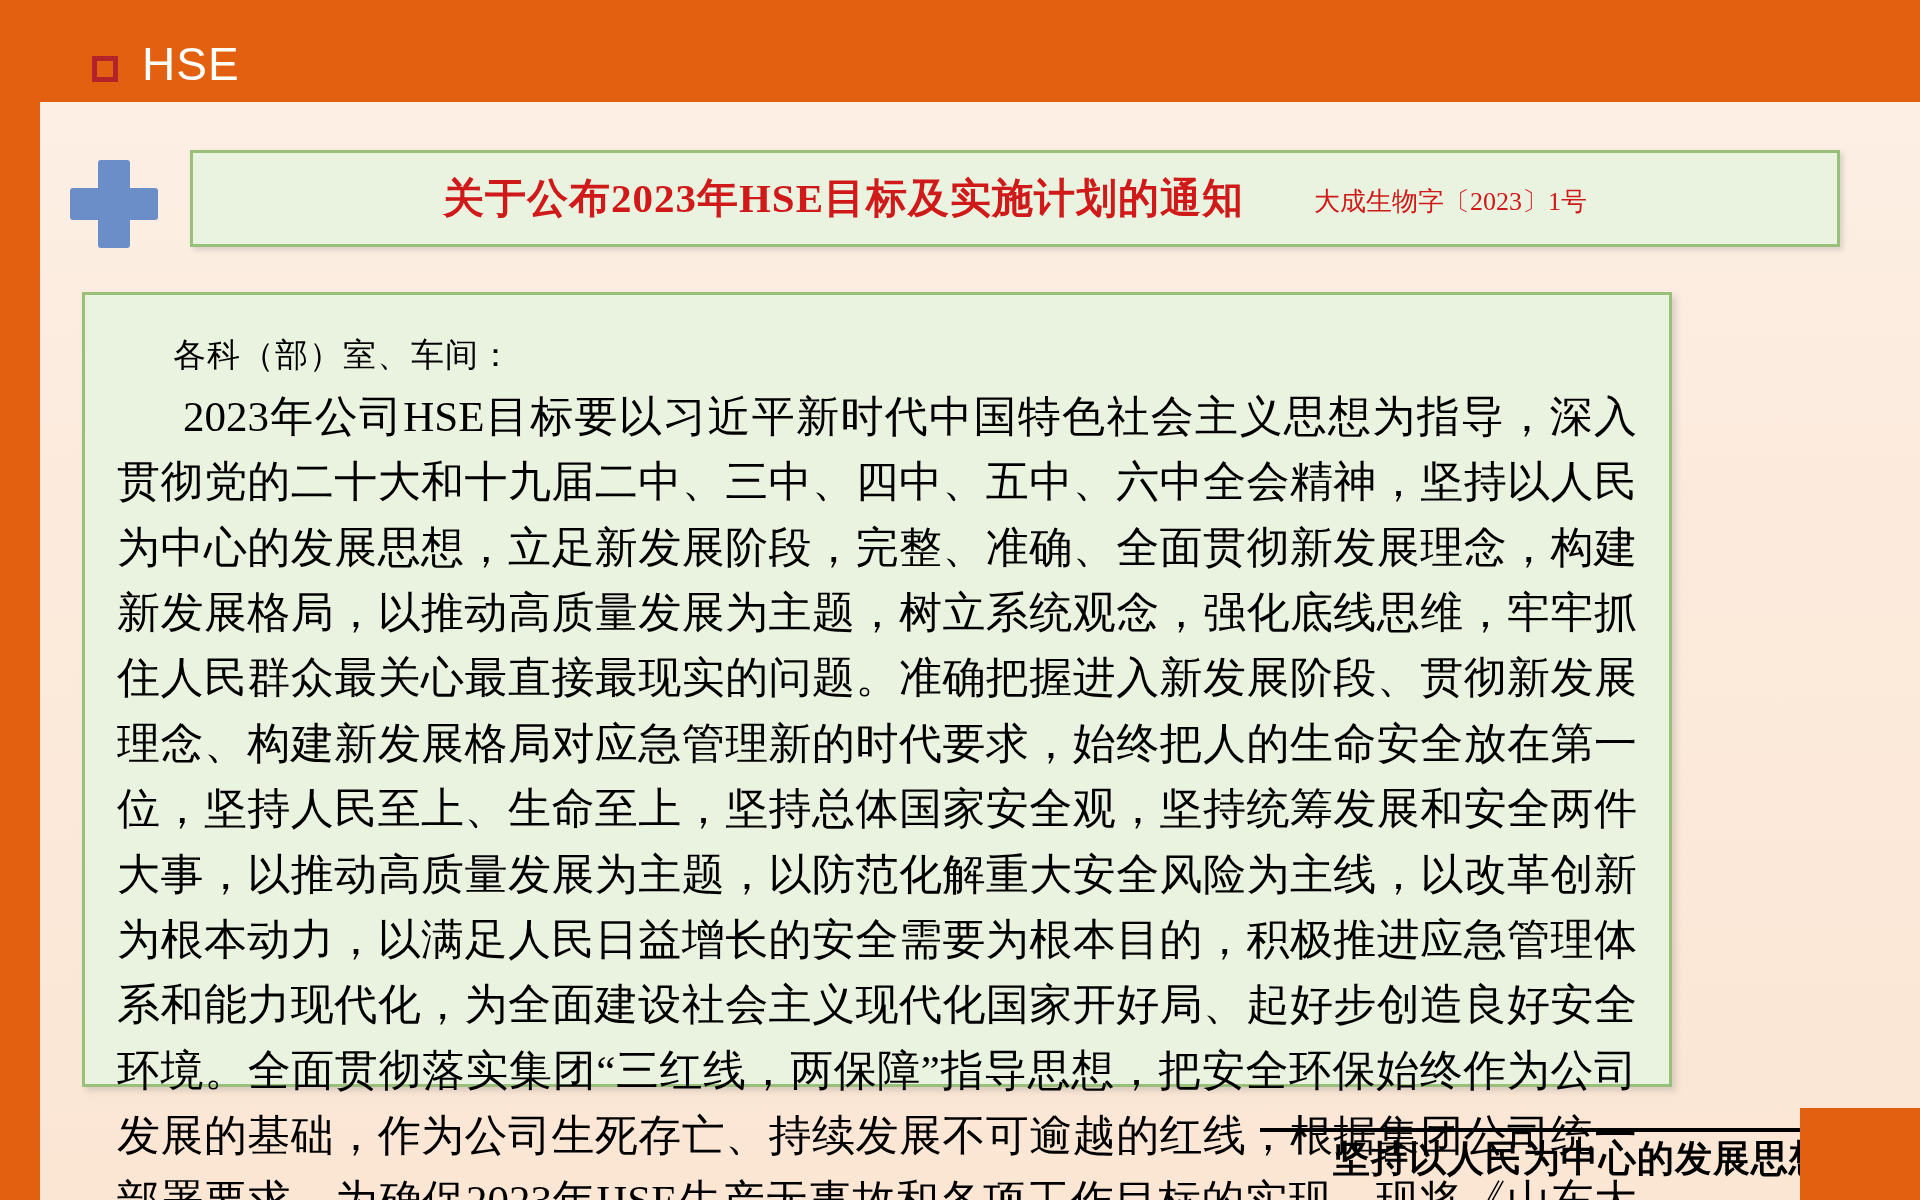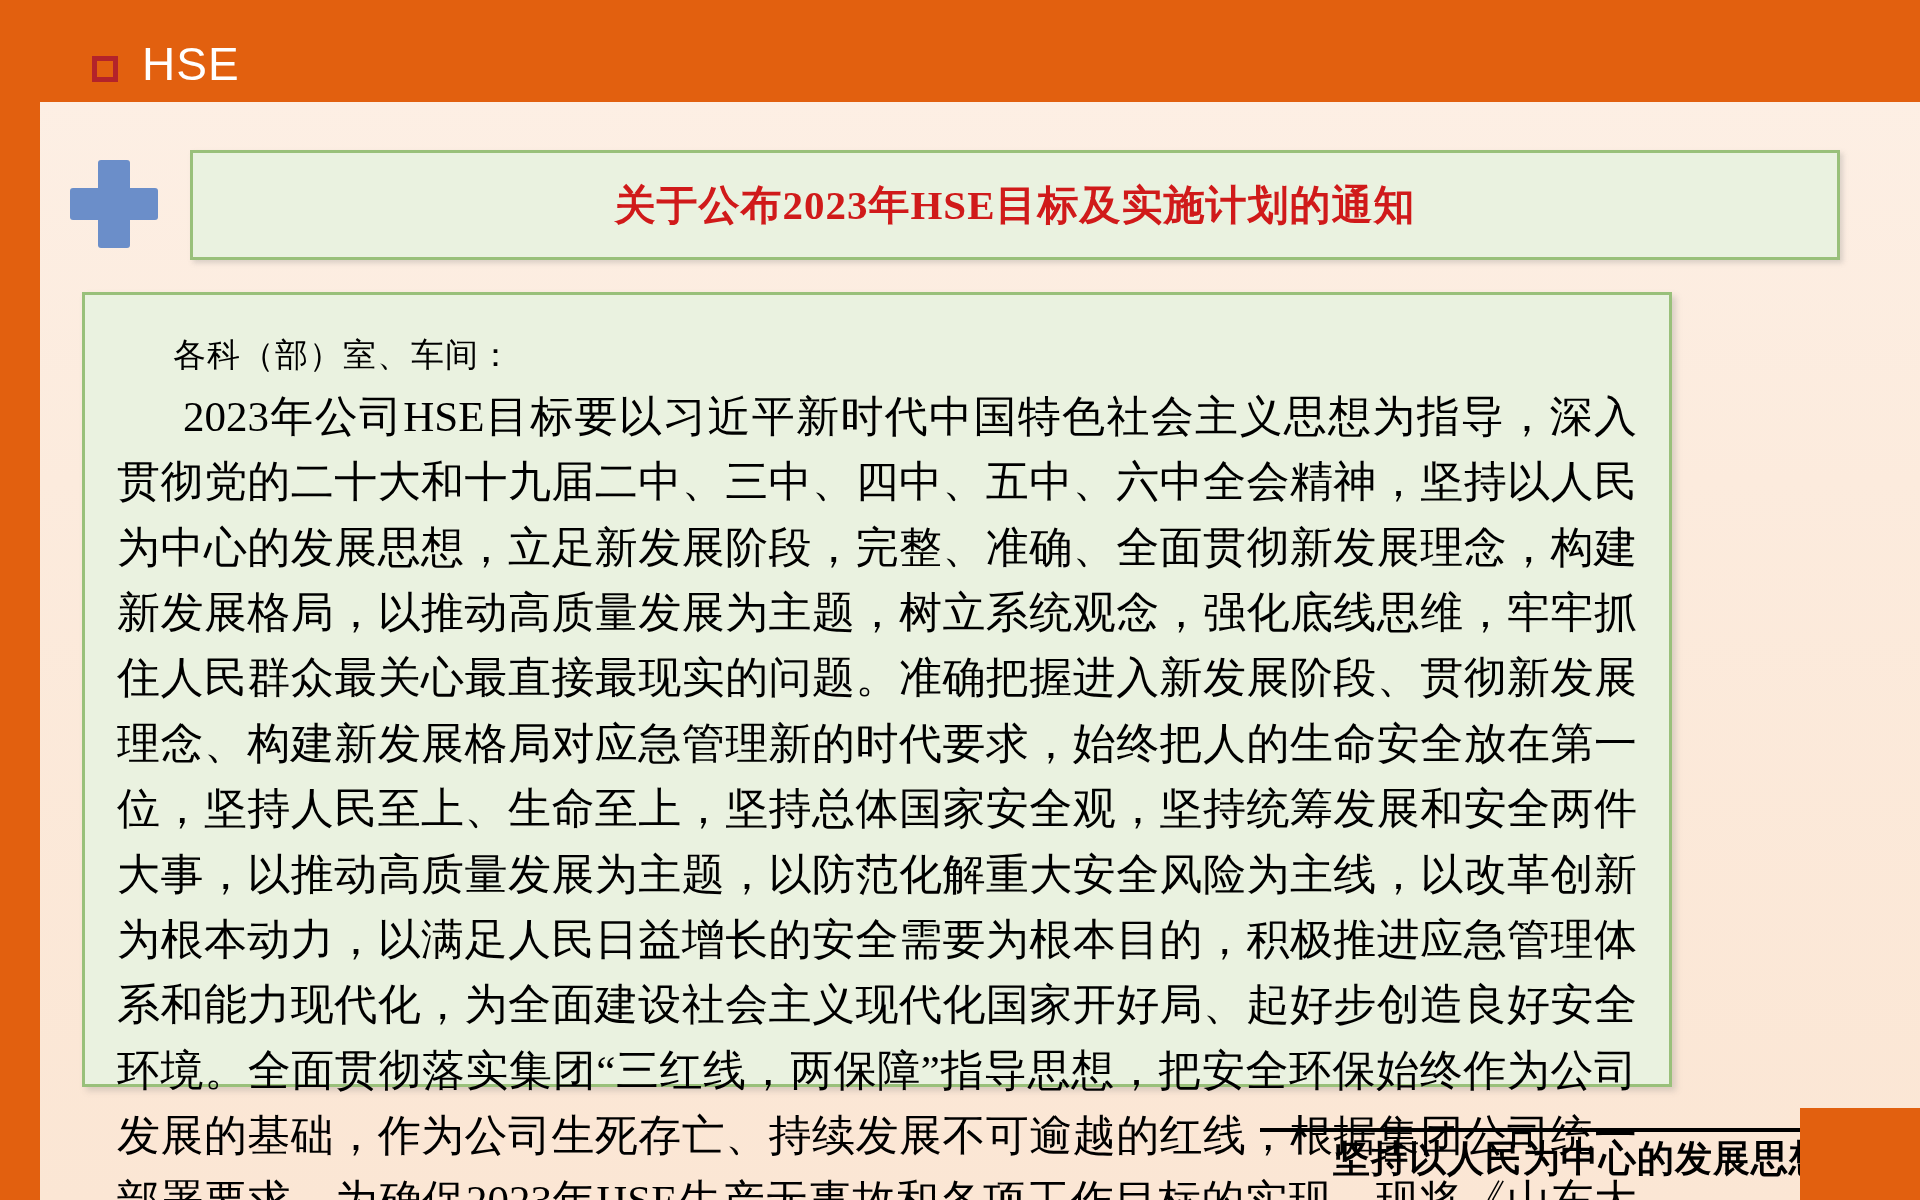--- a/index.html
+++ b/index.html
@@ -82,21 +82,21 @@
     top: 28px;
     width: 88px;
     height: 32px;
   }
   
   .title-box {
     position: absolute;
     left: 190px;
     top: 150px;
     width: 1650px;
-    height: 110px;
+    height: 97px;
     background: #eaf2e0;
     border: 3px solid #99c07a;
     box-sizing: border-box;
     display: flex;
     align-items: center;
     justify-content: center;
     box-shadow: 3px 3px 5px rgba(120,120,120,0.25);
   }
   .title-main {
     font-size: 41px;
@@ -199,20 +199,21 @@
 
   <div class="header-band">
     <div class="header-marker"></div>
     <div class="header-title">HSE</div>
   </div>
 
   <div class="cross"></div>
 
   <div class="title-box">
     <div class="title-main">关于公布2023年HSE目标及实施计划的通知</div>
+    <div class="title-doc-no">大成生物字〔2023〕1号</div>
   </div>
 
   <div class="body-box">
     <div class="salutation">各科（部）室、车间：</div>
     <div class="body-text">2023年公司HSE目标要以习近平新时代中国特色社会主义思想为指导，深入贯彻党的二十大和十九届二中、三中、四中、五中、六中全会精神，坚持以人民为中心的发展思想，立足新发展阶段，完整、准确、全面贯彻新发展理念，构建新发展格局，以推动高质量发展为主题，树立系统观念，强化底线思维，牢牢抓住人民群众最关心最直接最现实的问题。准确把握进入新发展阶段、贯彻新发展理念、构建新发展格局对应急管理新的时代要求，始终把人的生命安全放在第一位，坚持人民至上、生命至上，坚持总体国家安全观，坚持统筹发展和安全两件大事，以推动高质量发展为主题，以防范化解重大安全风险为主线，以改革创新为根本动力，以满足人民日益增长的安全需要为根本目的，积极推进应急管理体系和能力现代化，为全面建设社会主义现代化国家开好局、起好步创造良好安全环境。全面贯彻落实集团“三红线，两保障”指导思想，把安全环保始终作为公司发展的基础，作为公司生死存亡、持续发展不可逾越的红线，根据集团公司统一部署要求，为确保2023年HSE生产无事故和各项工作目标的实现，现将《山东大成生物化工有限公司2023年HSE年度工作计划》印发，请遵照执行。</div>
     <div class="date-line">2023年1月6日</div>
   </div>
 
   <div class="footer-left-block"></div>
   <div class="footer-rule"></div>

